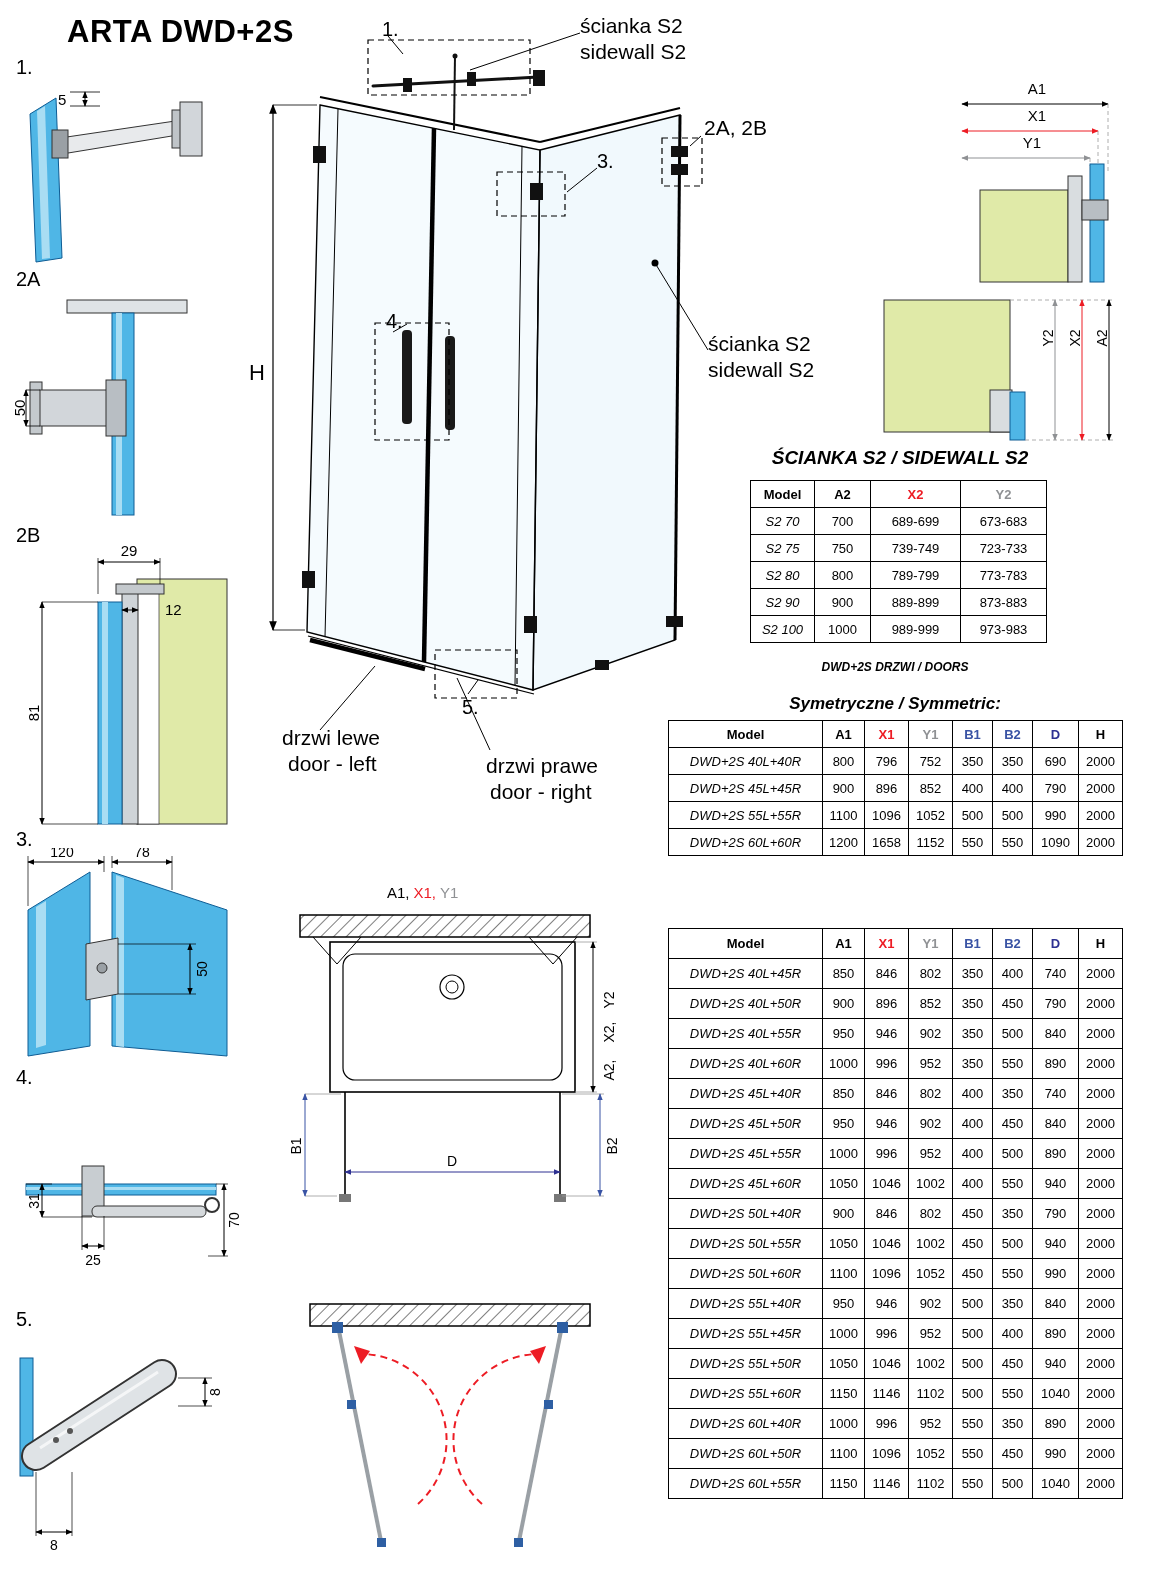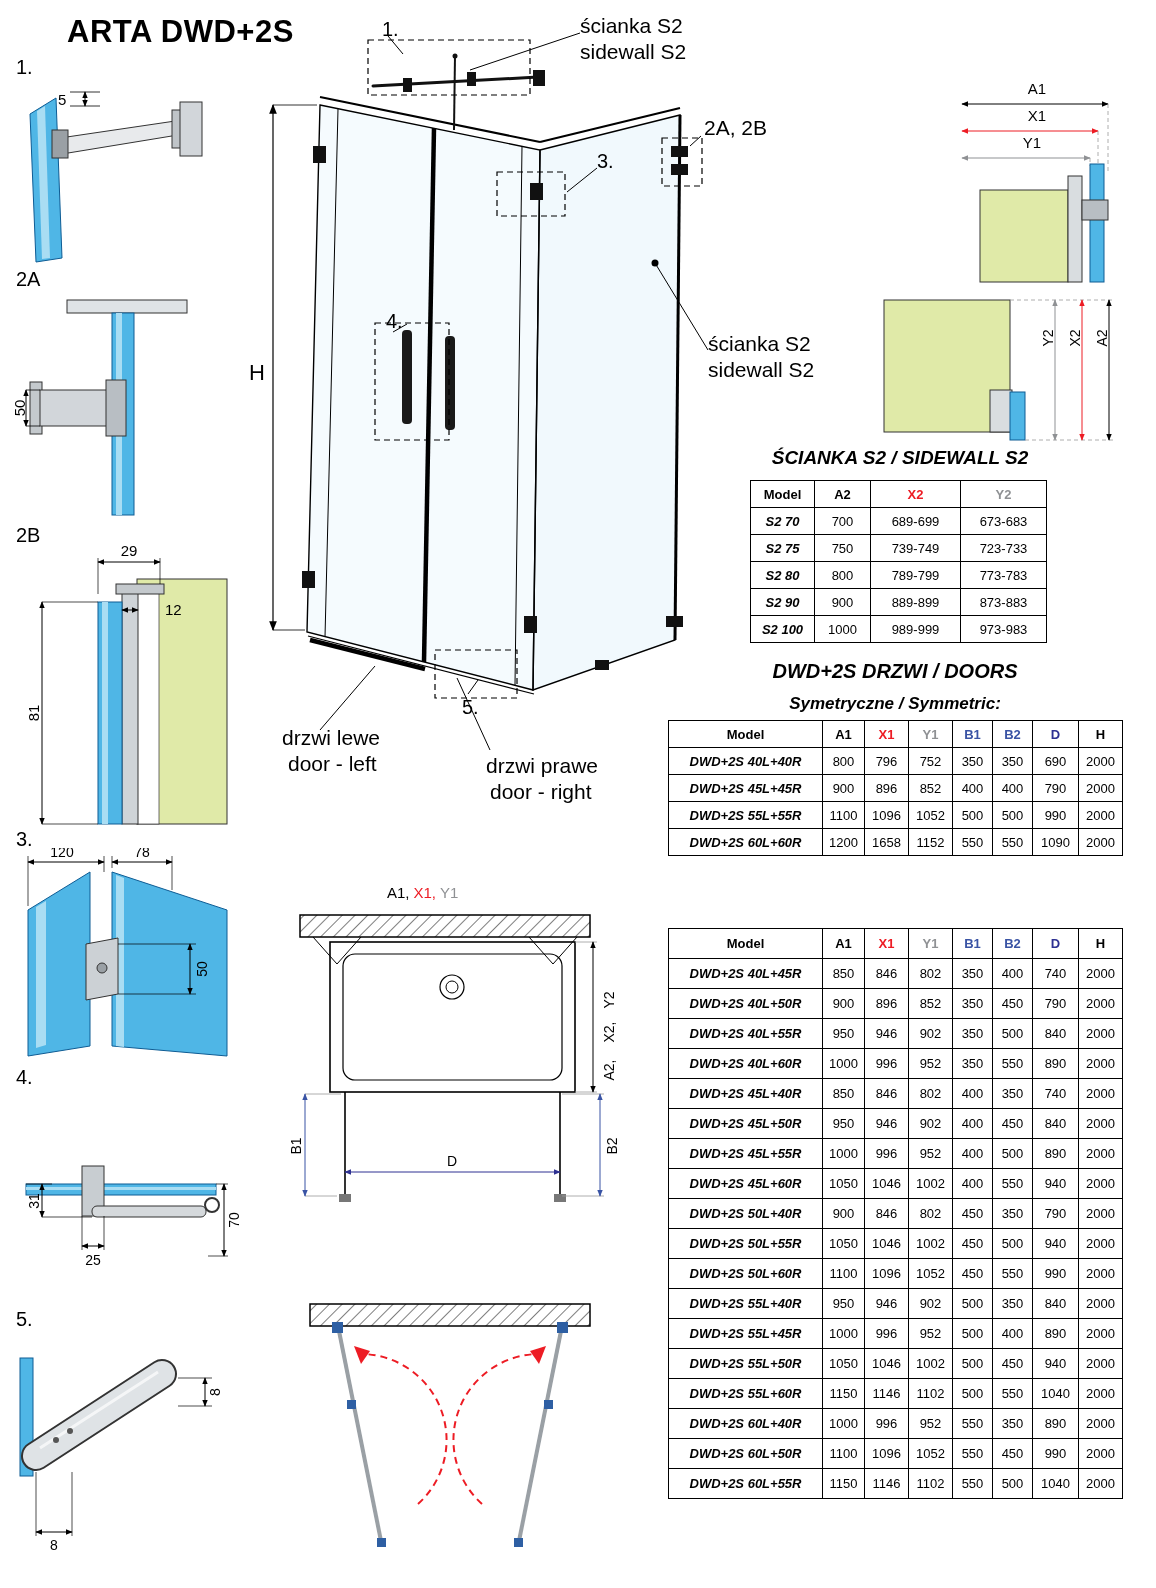--- a/index.html
+++ b/index.html
@@ -5,21 +5,21 @@
 *{margin:0;padding:0;box-sizing:border-box}
 html,body{background:#fff}
 .page{position:relative;width:1156px;height:1588px;background:#fff;font-family:"Liberation Sans",sans-serif;color:#000;overflow:hidden}
 .abs{position:absolute}
 .title{font-size:31px;font-weight:bold;letter-spacing:.5px}
 .num-label{font-size:20px}
 .lbl{font-size:21px;white-space:nowrap}
 table{border-collapse:collapse;table-layout:fixed;background:#fff}
 th,td{border:1px solid #000;text-align:center;vertical-align:middle;font-size:13px;padding:0 2px;overflow:hidden;white-space:nowrap}
 th{font-weight:bold}
-td.model{font-weight:bold;font-style:italic}
+td.model{font-weight:normal;font-style:italic}
 .s2-table{width:296px}
 .s2-table th,.s2-table td{height:27px}
 .s2-table th:nth-child(1),.s2-table td:nth-child(1){width:64px}
 .s2-table th:nth-child(2),.s2-table td:nth-child(2){width:56px}
 .s2-table th:nth-child(3),.s2-table td:nth-child(3){width:90px}
 .s2-table th:nth-child(4),.s2-table td:nth-child(4){width:86px}
 .doors-table{width:454px}
 .doors-table th:nth-child(1),.doors-table td:nth-child(1){width:154px}
 .doors-table th:nth-child(2),.doors-table td:nth-child(2){width:42px}
 .doors-table th:nth-child(3),.doors-table td:nth-child(3){width:44px}
@@ -444,21 +444,21 @@
         </tr>
         <tr>
           <td class="model">S2 100</td>
           <td>1000</td>
           <td>989-999</td>
           <td>973-983</td>
         </tr>
       </tbody>
     </table>
 
-  <div class="abs tbl-title" style="left:668px;top:660px;width:454px;font-size:20px">DWD+2S DRZWI / DOORS</div>
+  <div class="abs tbl-title" style="left:668px;top:660px;width:454px;font-size:12px">DWD+2S DRZWI / DOORS</div>
   <div class="abs tbl-title" style="left:668px;top:694px;width:454px;font-size:17px">Symetryczne / Symmetric:</div>
   <table class="doors-table sym abs" style="left:668px;top:720px">
       <thead>
         <tr>
           <th style="color: rgb(0, 0, 0);">Model</th>
           <th style="color: rgb(0, 0, 0);">A1</th>
           <th style="color: rgb(237, 28, 36);">X1</th>
           <th style="color: rgb(143, 145, 148);">Y1</th>
           <th style="color: rgb(57, 83, 164);">B1</th>
           <th style="color: rgb(57, 83, 164);">B2</th>

